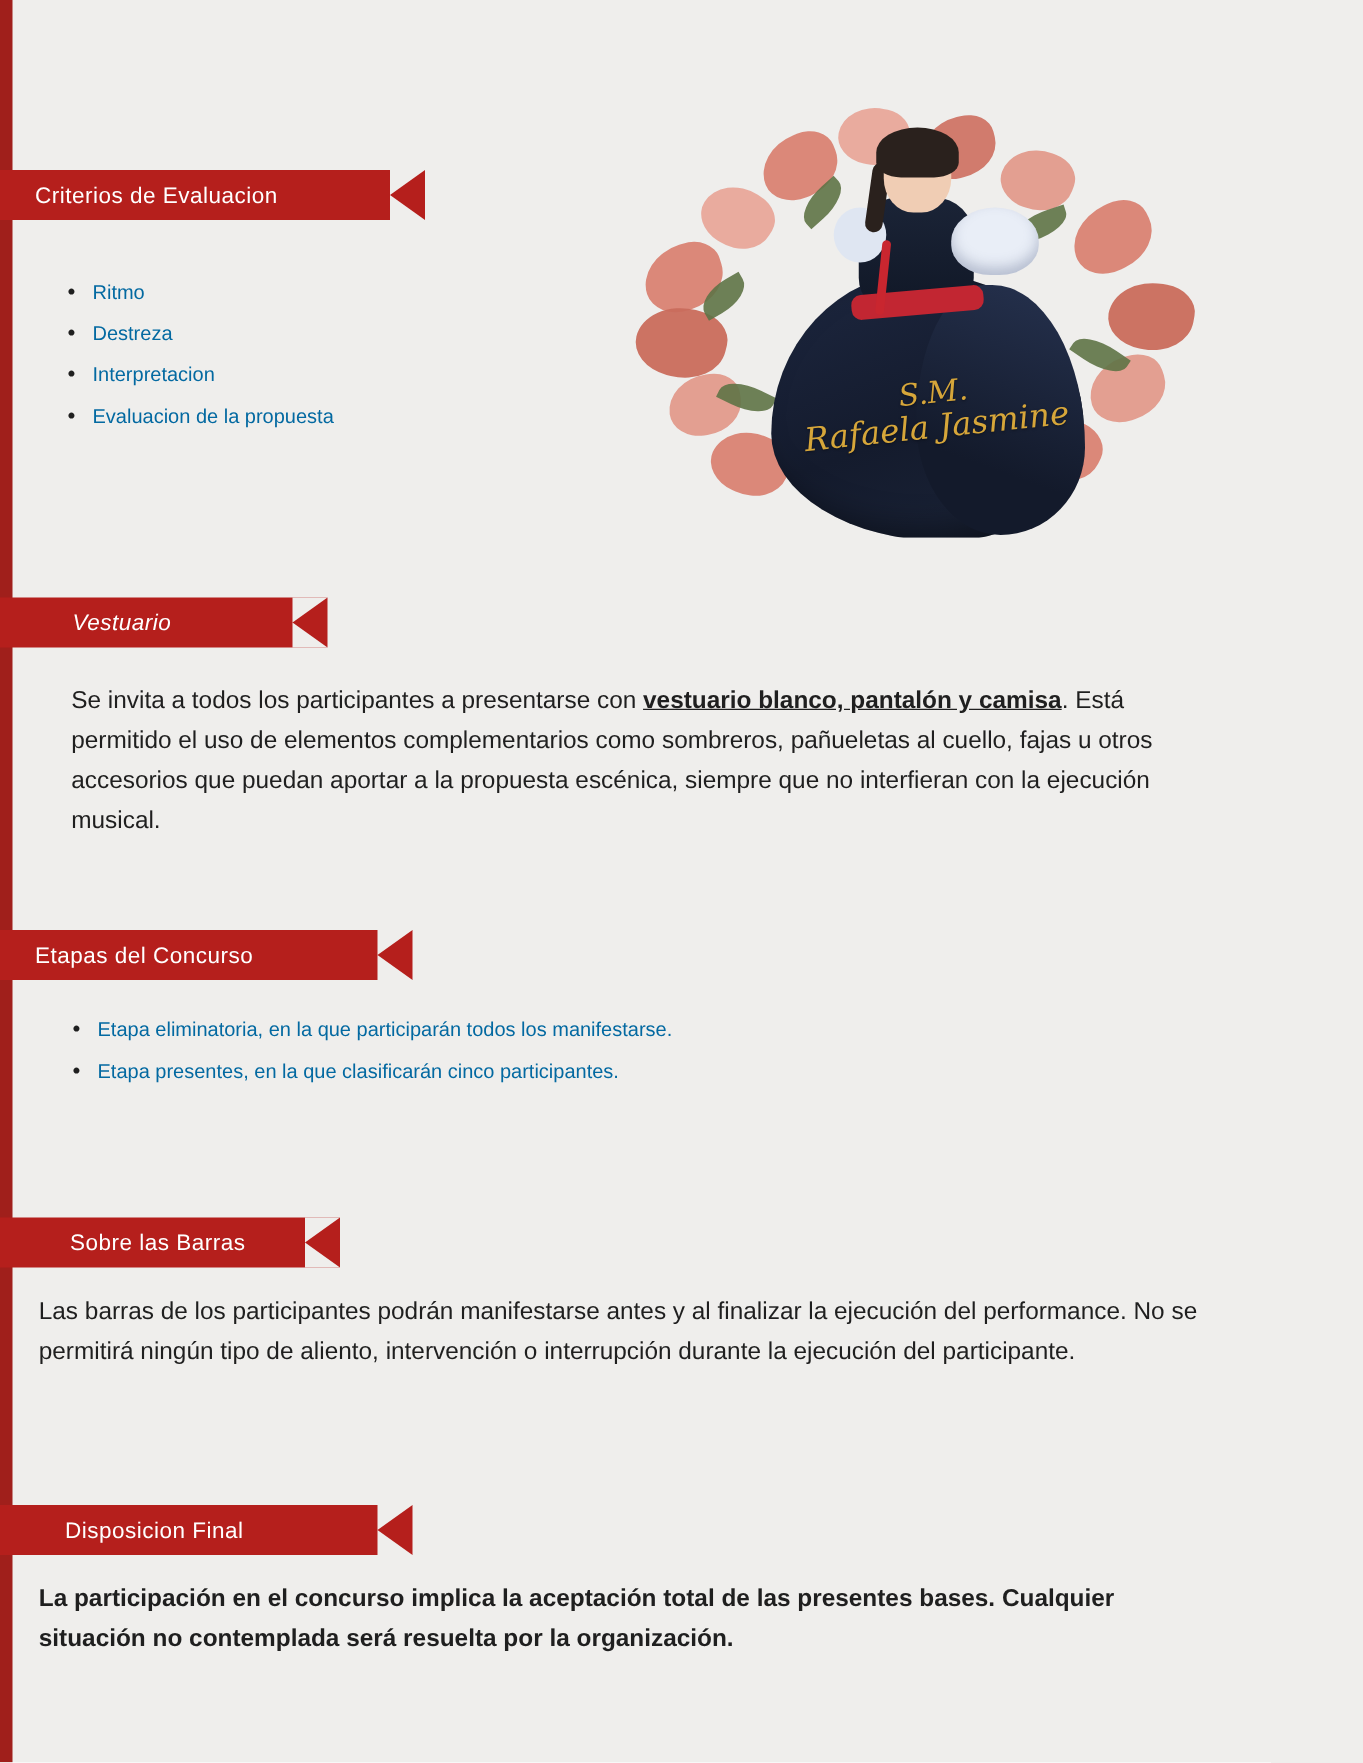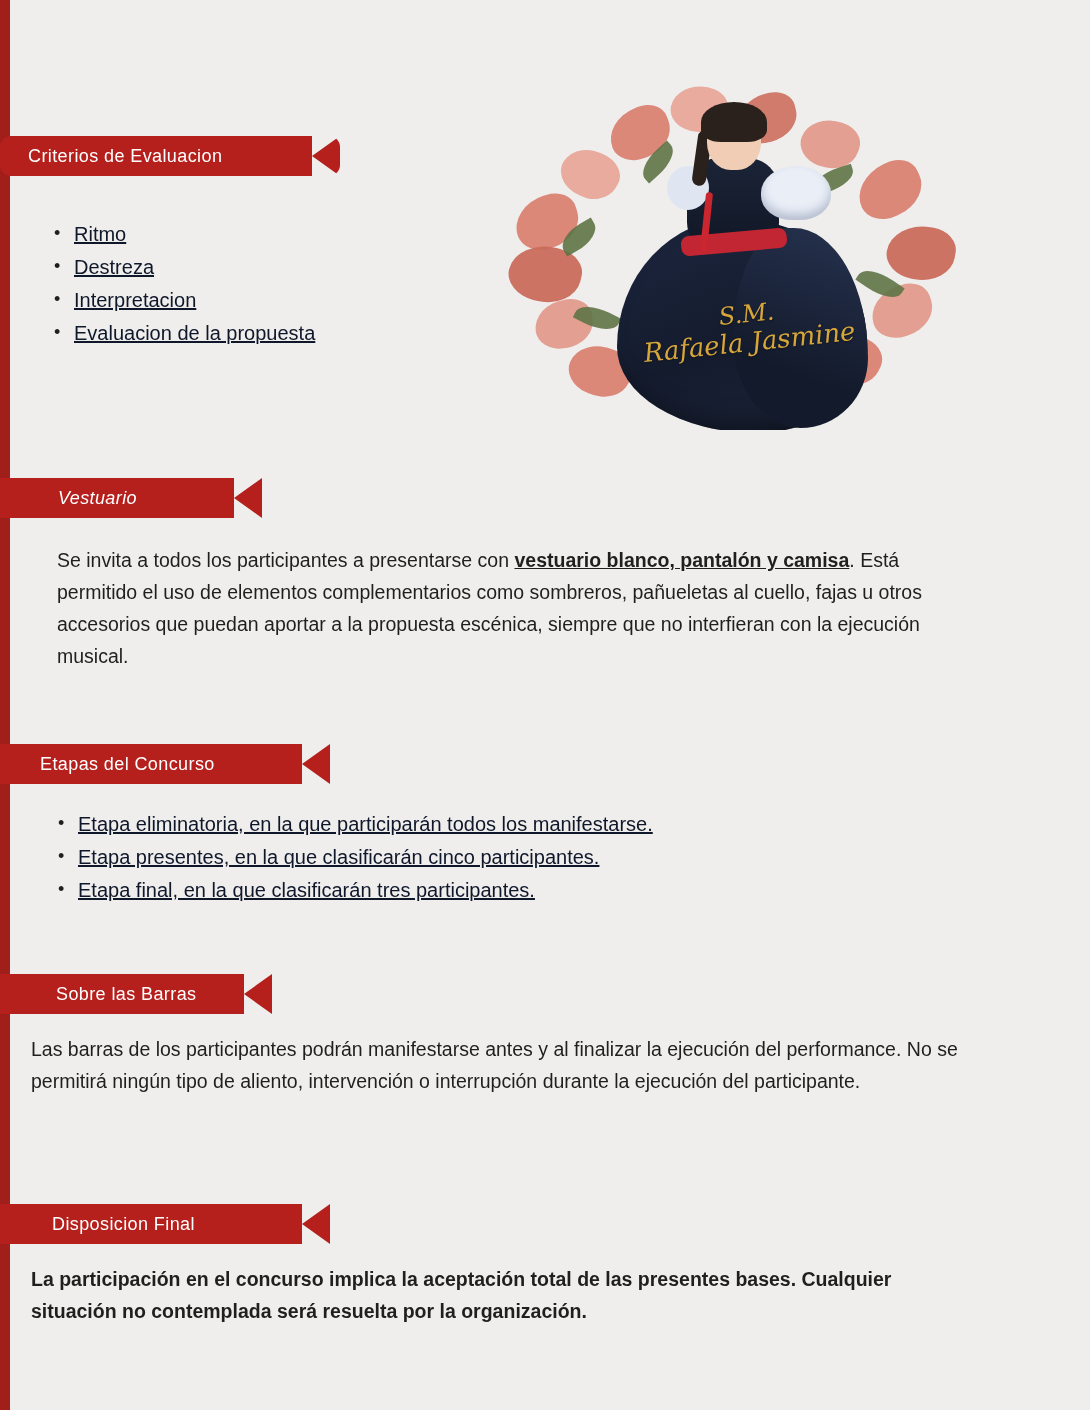--- a/index.html
+++ b/index.html
@@ -61,25 +61,24 @@
     line-height: 32px;
   }
   .para .u {
     text-decoration: underline;
     font-weight: bold;
   }
   ul.bullets {
     position: absolute;
     margin: 0;
     padding-left: 26px;
-    color: #0f172a;
-    font-size: 20px;
+    color: #0369a1;
+    font-size: 16px;
     line-height: 33px;
     list-style: none;
-    text-decoration: underline;
   }
   ul.bullets li {
     position: relative;
     padding-left: 4px;
   }
   ul.bullets li::before {
     content: "\2022";
     position: absolute;
     left: -16px;
     top: -1px;
@@ -280,50 +279,49 @@
       <div class="dancer-head"></div>
       <div class="dancer-hair"></div>
     </div>
 
     <div class="signature">
       <div>S.M.</div>
       <div class="l2">Rafaela Jasmine</div>
     </div>
   </div>
 
-  <div class="ribbon" style="left:0; top:136px; width:340px; padding-left:28px;border-radius:11px;">
+  <div class="ribbon" style="left:0; top:136px; width:340px; padding-left:28px;">
     <span class="label">Criterios de Evaluacion</span>
     <span class="notch"></span>
   </div>
 
   <ul class="bullets" style="left:44px; top:218px; width:520px;">
     <li>Ritmo</li>
     <li>Destreza</li>
     <li>Interpretacion</li>
     <li>Evaluacion de la propuesta</li>
   </ul>
 
   <div class="ribbon" style="left:0; top:478px; width:262px; padding-left:58px;font-style:italic;">
     <span class="label">Vestuario</span>
     <span class="notch"></span>
   </div>
 
   <div class="para" style="left:57px; top:544px; width:878px;">
     <span>Se invita a todos los participantes a presentarse con </span><span class="u">vestuario blanco, pantalón y camisa</span><span>. Está permitido el uso de elementos complementarios como sombreros, pañueletas al cuello, fajas u otros accesorios que puedan aportar a la propuesta escénica, siempre que no interfieran con la ejecución musical.</span>
   </div>
 
-  <div class="ribbon" style="left:0; top:744px; width:330px; padding-left:40px;">
+  <div class="ribbon" style="left:0; top:744px; width:330px; padding-left:28px;">
     <span class="label">Etapas del Concurso</span>
     <span class="notch"></span>
   </div>
 
   <ul class="bullets" style="left:48px; top:808px; width:880px;">
     <li>Etapa eliminatoria, en la que participarán todos los manifestarse.</li>
     <li>Etapa presentes, en la que clasificarán cinco participantes.</li>
-    <li>Etapa final, en la que clasificarán tres participantes.</li>
   </ul>
 
   <div class="ribbon" style="left:0; top:974px; width:272px; padding-left:56px;">
     <span class="label">Sobre las Barras</span>
     <span class="notch"></span>
   </div>
 
   <div class="para" style="left:31px; top:1033px; width:940px;">Las barras de los participantes podrán manifestarse antes y al finalizar la ejecución del performance. No se permitirá ningún tipo de aliento, intervención o interrupción durante la ejecución del participante.</div>
 
   <div class="ribbon" style="left:0; top:1204px; width:330px; padding-left:52px;text-align:center;">

